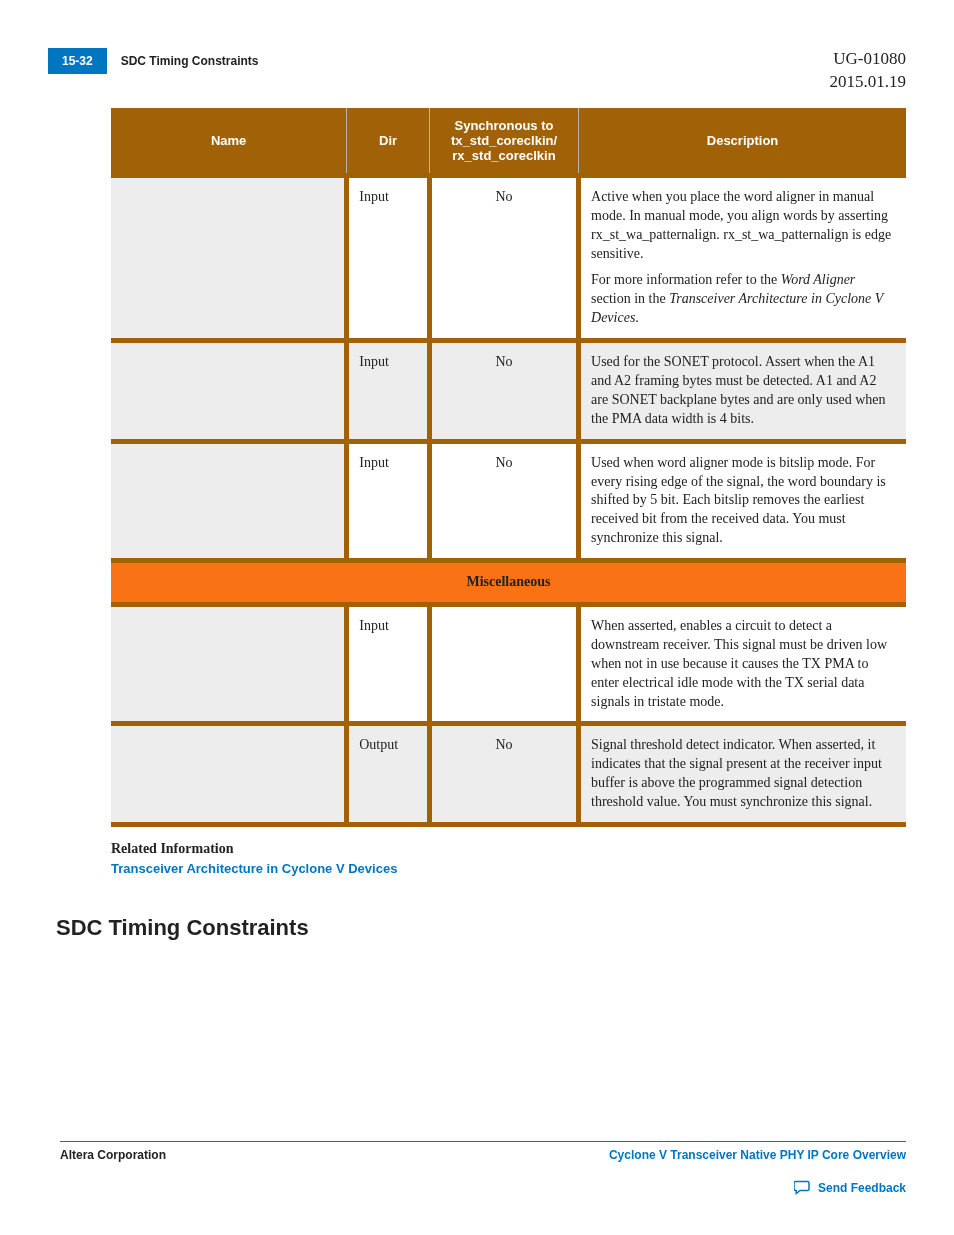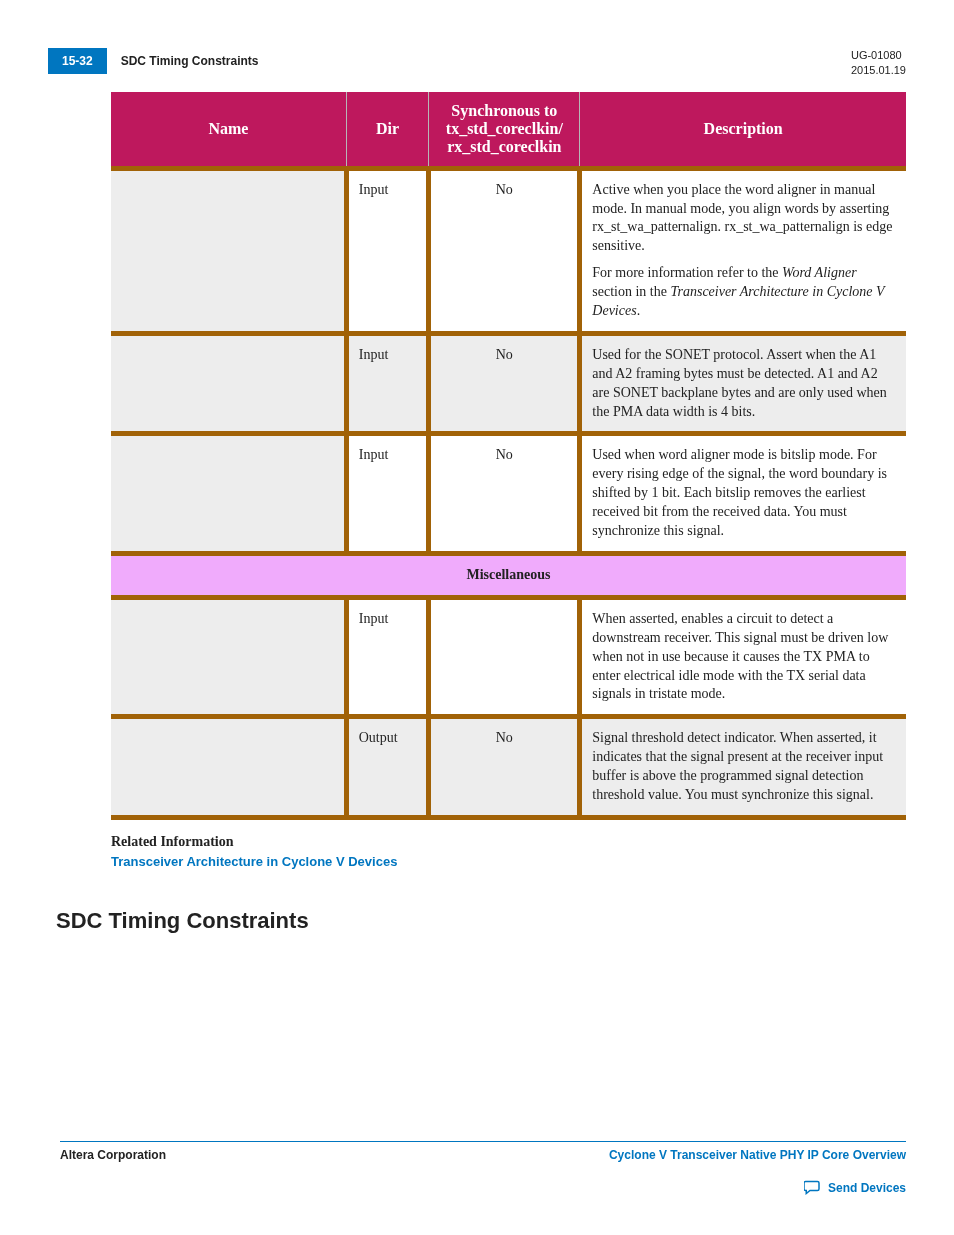--- a/index.html
+++ b/index.html
@@ -35,38 +35,39 @@
     font-size: 12px;
     padding: 6px 14px;
   }
   .header-crumb {
     font-family: Arial, Helvetica, sans-serif;
     font-weight: bold;
     font-size: 12px;
     color: #222;
   }
   .top-right {
-    font-family: Liberation Sans, sans-serif;
-    font-size: 11px;
+    text-align: right;
+    font-family: Liberation Serif, serif;
+    font-size: 17px;
     color: #222;
     line-height: 1.35;
   }
   table.main-table {
     width: 795px;
     margin: 0 0 0 63px;
     border-collapse: collapse;
     font-size: 14px;
     border-bottom: 2px solid #0076c0;
   }
   table.main-table thead th {
-    background: #be185d;
+    background: #a16207;
     color: #fff;
-    font-family: Liberation Serif, serif;
-    font-weight: bold;
-    font-size: 16px;
+    font-family: Liberation Sans, sans-serif;
+    font-weight: bold;
+    font-size: 13px;
     padding: 10px 8px;
     vertical-align: middle;
     border: 1px solid #b7b7b7;
     border-top: none;
   }
   table.main-table thead th:first-child { border-left: none; }
   table.main-table thead th:last-child { border-right: none; }
   table.main-table tbody td {
     border: 5px solid #a16207;
     padding: 10px 10px;
@@ -80,21 +81,21 @@
   .col-name { width: 255px; background: #ededed; }
   .col-dir { width: 62px; text-align: left; }
   .col-sync { width: 130px; text-align: center; }
   .col-desc { width: 345px; }
   tr.grey-row td.col-dir,
   tr.grey-row td.col-sync,
   tr.grey-row td.col-desc { background: #ededed; }
   tr.section-row td {
     font-weight: bold;
     text-align: center;
-    background: #f0abfc;
+    background: #f97316;
     border-left: none;
     border-right: none;
   }
   .desc-para { margin: 0 0 8px 0; }
   .desc-para:last-child { margin-bottom: 0; }
   em.ital { font-style: italic; }
   .related-block {
     margin: 14px 0 0 63px;
     font-size: 14px;
   }
@@ -213,21 +214,21 @@
       <tr class="grey-row">
         <td class="col-name"></td>
         <td class="col-dir">Input</td>
         <td class="col-sync">No</td>
         <td class="col-desc">Used for the SONET protocol. Assert when the A1 and A2 framing bytes must be detected. A1 and A2 are SONET backplane bytes and are only used when the PMA data width is 4 bits.</td>
       </tr>
       <tr>
         <td class="col-name"></td>
         <td class="col-dir">Input</td>
         <td class="col-sync">No</td>
-        <td class="col-desc">Used when word aligner mode is bitslip mode. For every rising edge of the                   signal, the word boundary is shifted by 1 bit. Each bitslip removes the earliest received bit from the received data. You must synchronize this signal.</td>
+        <td class="col-desc">Used when word aligner mode is bitslip mode. For every rising edge of the                   signal, the word boundary is shifted by 5 bit. Each bitslip removes the earliest received bit from the received data. You must synchronize this signal.</td>
       </tr>
       <tr class="section-row">
         <td colspan="4">Miscellaneous</td>
       </tr>
       <tr>
         <td class="col-name"></td>
         <td class="col-dir">Input</td>
         <td class="col-sync"></td>
         <td class="col-desc">When asserted, enables a circuit to detect a downstream receiver. This signal must be driven low when not in use because it causes the TX PMA to enter electrical idle mode with the TX serial data signals in tristate mode.</td>
       </tr>
@@ -251,17 +252,17 @@
     <div class="footer-top">
       <span class="footer-left">Altera Corporation</span>
       <a class="footer-right">Cyclone V Transceiver Native PHY IP Core Overview</a>
     </div>
     <div class="feedback-row">
       <span class="feedback-icon">
         <svg viewBox="0 0 24 20" width="18" height="15">
           <path d="M2 2 H18 A2 2 0 0 1 20 4 V12 A2 2 0 0 1 18 14 H8 L3 18 V14 H2 A2 2 0 0 1 0 12 V4 A2 2 0 0 1 2 2 Z" fill="none" stroke="#0076c0" stroke-width="2"></path>
         </svg>
       </span>
-      <a class="feedback-link">Send Devices</a>
+      <a class="feedback-link">Send Feedback</a>
     </div>
   </div>
 
 </div>
 
 </body></html>

